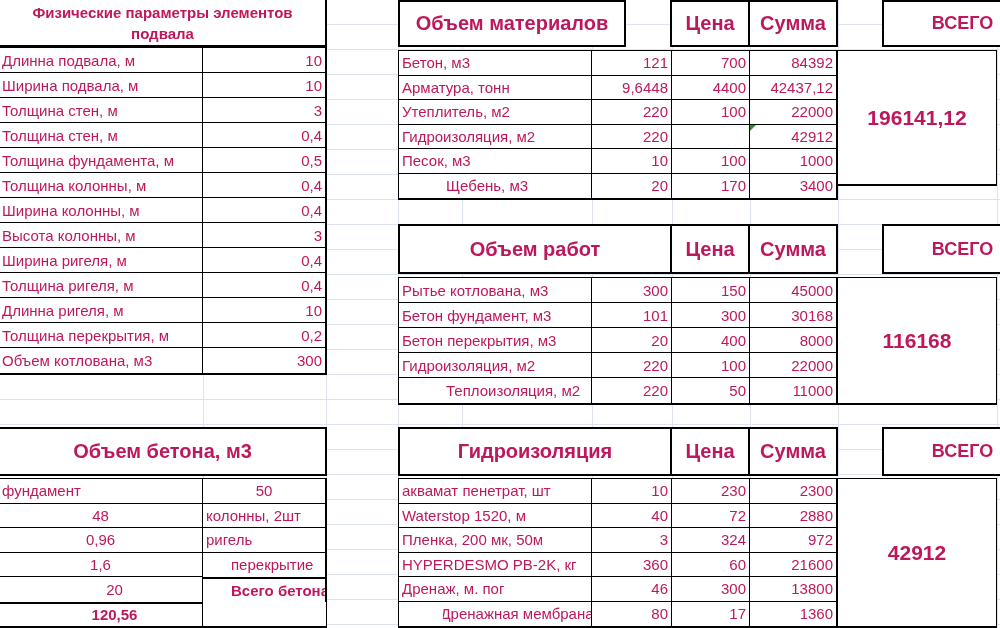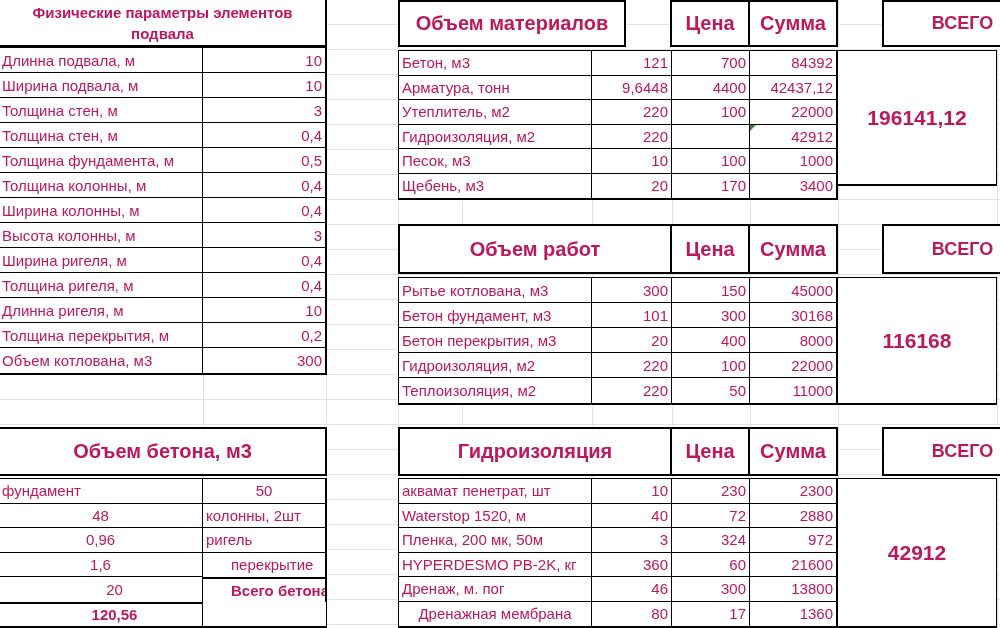--- a/index.html
+++ b/index.html
@@ -26,21 +26,21 @@
   .rows13{grid-template-rows:repeat(13,1fr);}
   .rows6{grid-template-rows:repeat(6,1fr);}
   .rows5{grid-template-rows:repeat(5,1fr);}
   .cell{position:relative;display:flex;align-items:center;box-sizing:border-box;overflow:hidden;white-space:nowrap;
         border-right:1px solid #000;border-bottom:1px solid #000;font-size:15px;background:#fff;}
   .lbl{justify-content:flex-start;padding-left:3px;}
   .num{justify-content:flex-end;padding-right:3px;}
   .ctr{justify-content:center;}
   .b{font-weight:bold;}
   .topthick{border-top:2px solid #000;}
-  .area4 .cell:nth-last-child(-n+4){border-bottom:none;}
+  .area4 .cell:nth-last-child(-n+4){border-bottom:none;margin-left:44px;}
   .area2 .cell:nth-last-child(-n+2){border-bottom:none;}
   .area-concrete .cell:nth-last-child(-n+4){border-bottom:none;padding-left:28px;}
   .flag::before{content:"";position:absolute;top:0;left:0;width:0;height:0;
         border-top:6px solid var(--flag,#3c8a28);border-right:6px solid transparent;}
 </style>
 </head>
 <body>
 
 <div id="screen">
 

